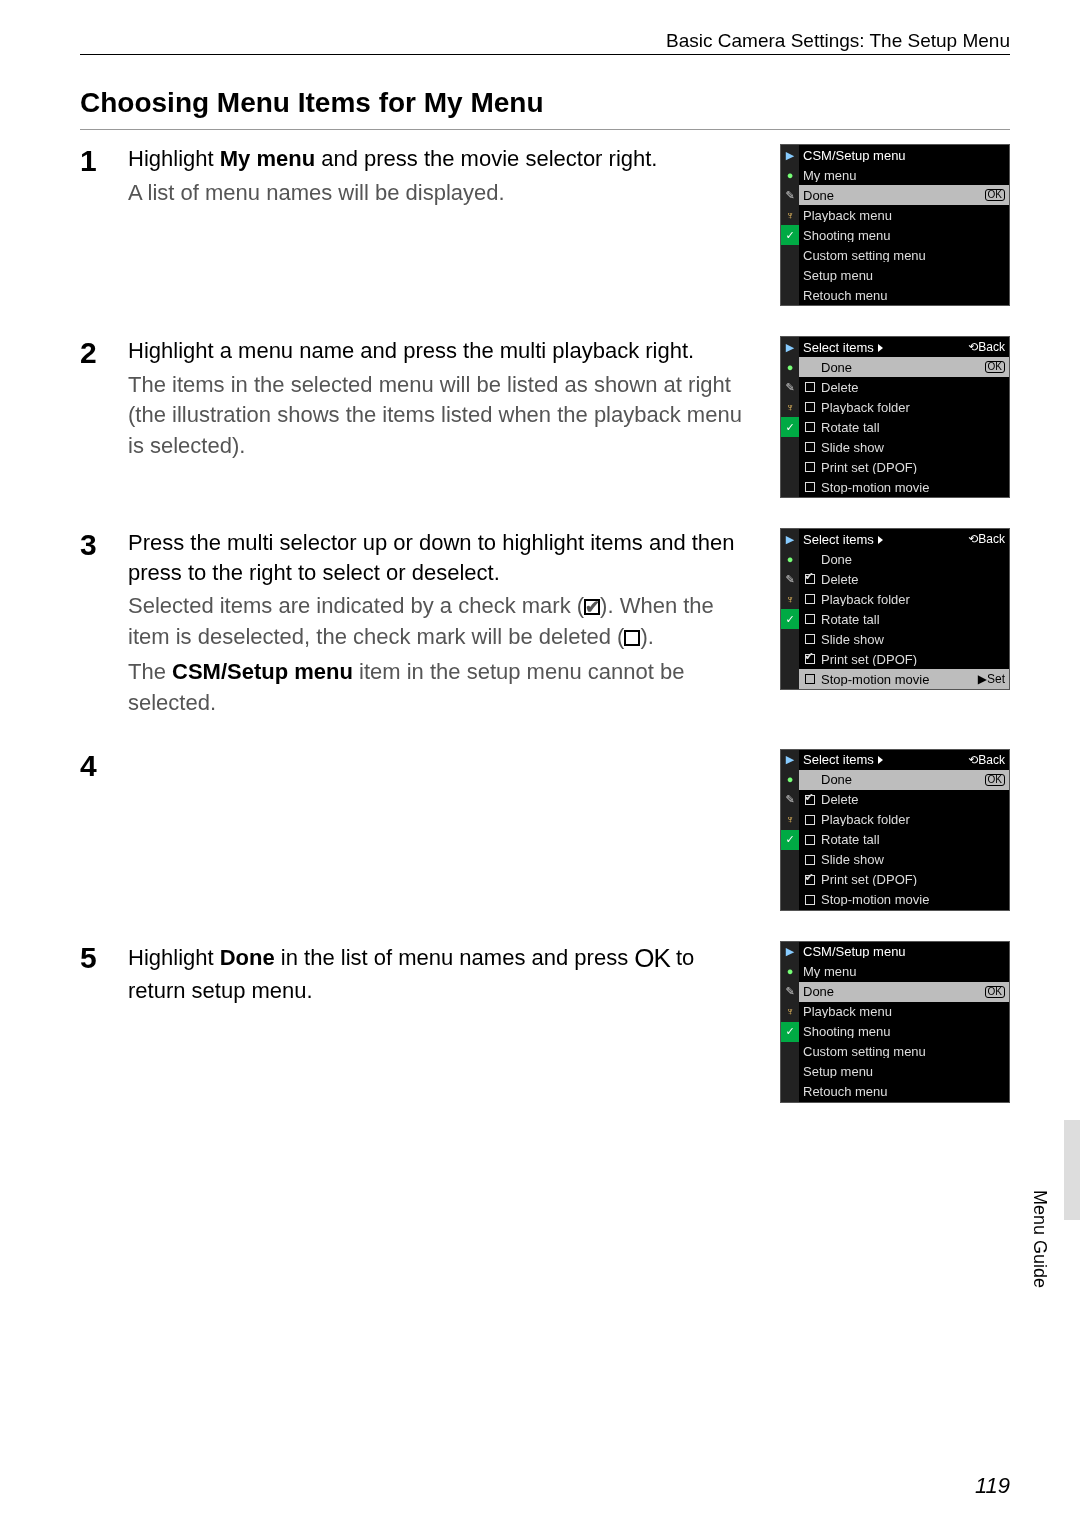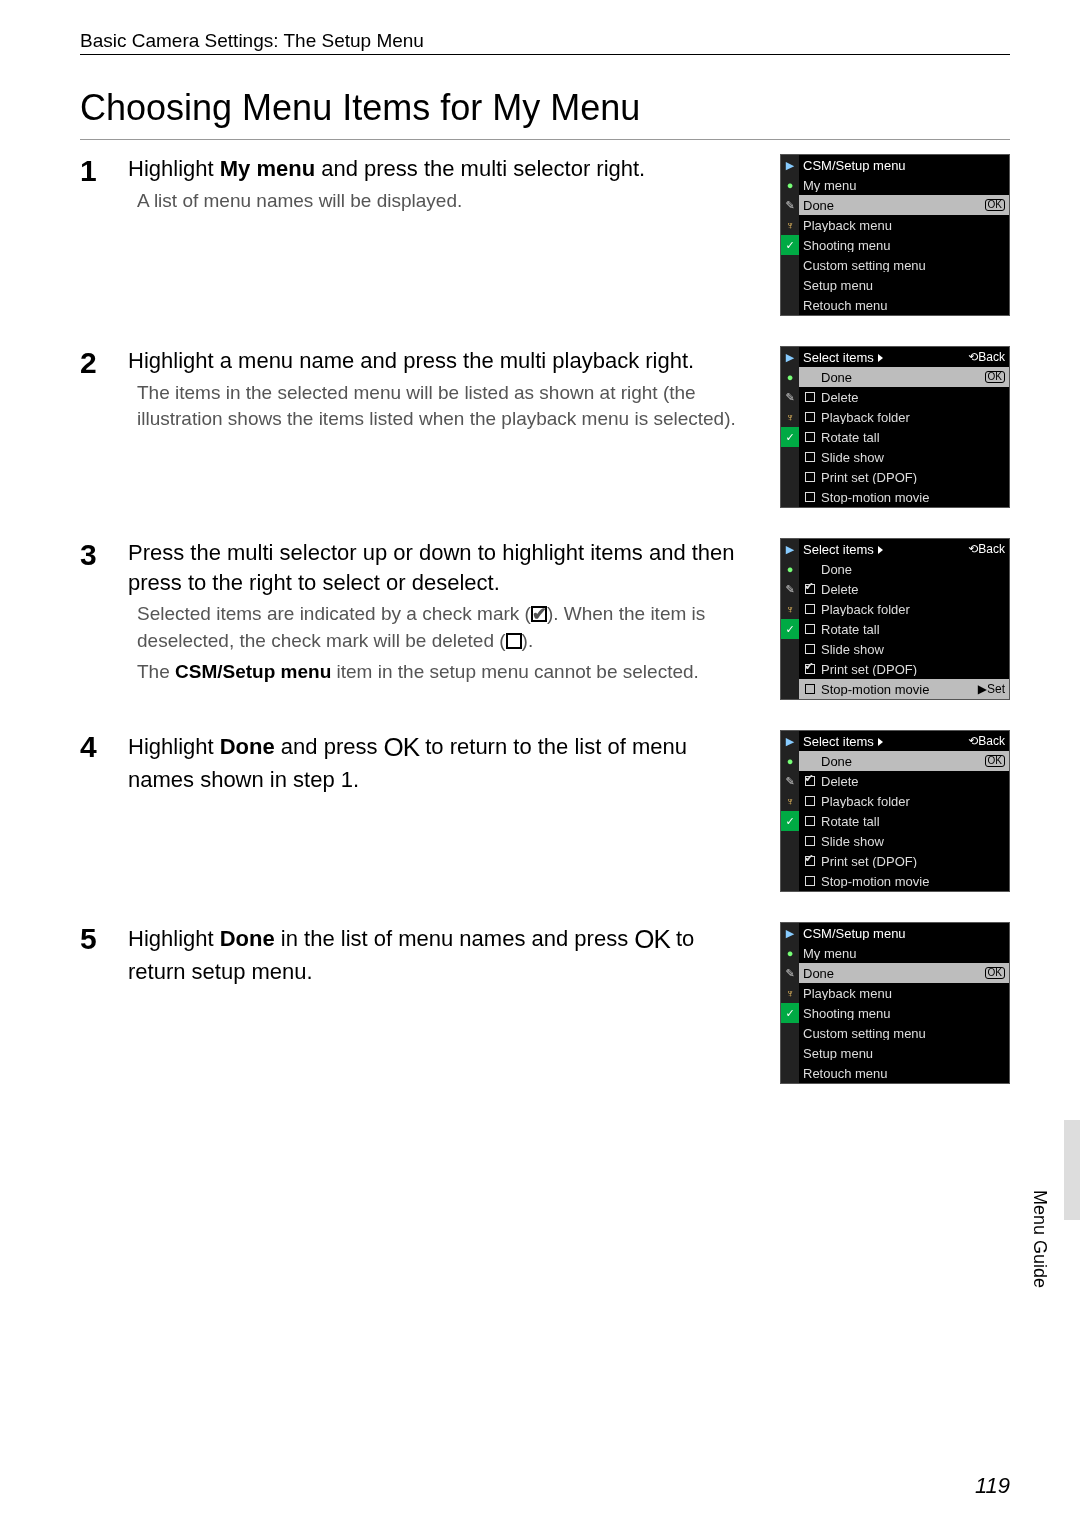--- a/index.html
+++ b/index.html
@@ -10,28 +10,28 @@
     color: #000;
     width: 1080px;
     height: 1529px;
     position: relative;
   }
   .page {
     padding: 30px 70px 0 80px;
   }
   .header-line {
     border-bottom: 1px solid #000;
-    text-align: left;
+    text-align: right;
     font-size: 19px;
     padding-bottom: 2px;
     margin-bottom: 22px;
   }
   .section-title {
-    font-weight: 400;
-    font-size: 36px;
+    font-weight: 700;
+    font-size: 28px;
     margin-bottom: 10px;
     margin-top: 32px;
   }
   .rule {
     border-bottom: 1px solid #999;
     margin-bottom: 14px;
   }
   .step {
     display: flex;
     gap: 18px;
@@ -49,25 +49,24 @@
     flex: 1;
     padding-right: 16px;
   }
   .step-main {
     font-size: 22px;
     line-height: 1.35;
     margin-bottom: 4px;
   }
   .step-main b { font-weight: 700; }
   .step-note {
-    font-size: 19px;
+    font-size: 22px;
     color: #555;
     line-height: 1.4;
     margin-top: 4px;
-    margin-left: 9px;
   }
   .step-note b.bold { color: #000; font-weight: 700; }
   .inline-ok {
     font-family: Arial, sans-serif;
     font-weight: 400;
     font-size: 26px;
     letter-spacing: -1px;
     vertical-align: -2px;
   }
   .inline-ok .o { font-weight: 400; }
@@ -201,21 +200,21 @@
 
 <div class="page">
   <div class="header-line">Basic Camera Settings: The Setup Menu</div>
   <div class="section-title">Choosing Menu Items for My Menu</div>
   <div class="rule"></div>
 
   <div class="step">
     <div class="step-num">1</div>
     <div class="step-body">
       <div class="step-main">
-        <span>Highlight </span><b>My menu</b><span> and press the multi selector right.</span>
+        <span>Highlight </span><b>My menu</b><span> and press the movie selector right.</span>
       </div>
       <div class="step-note">A list of menu names will be displayed.</div>
     </div>
     <div class="lcd">
       <div class="sideicons">
         <div class="sideicons-col">
           <div class="sic play">▶</div>
           <div class="sic cam">●</div>
           <div class="sic pencil">✎</div>
           <div class="sic wrench">♆</div>
@@ -361,23 +360,20 @@
               <span class="lcd-set">▶<span>Set</span></span>
             </div>
         </div>
       </div>
     </div>
   </div>
 
   <div class="step">
     <div class="step-num">4</div>
     <div class="step-body">
-      <div class="step-main">
-        <span>Highlight </span><b>Done</b><span> and press </span><span class="inline-ok"><span class="o">O</span><span class="k">K</span></span><span> to return to the list of menu names shown in step 1.</span>
-      </div>
     </div>
     <div class="lcd">
       <div class="sideicons">
         <div class="sideicons-col">
           <div class="sic play">▶</div>
           <div class="sic cam">●</div>
           <div class="sic pencil">✎</div>
           <div class="sic wrench">♆</div>
           <div class="sic retouch">✓</div>
         </div>

